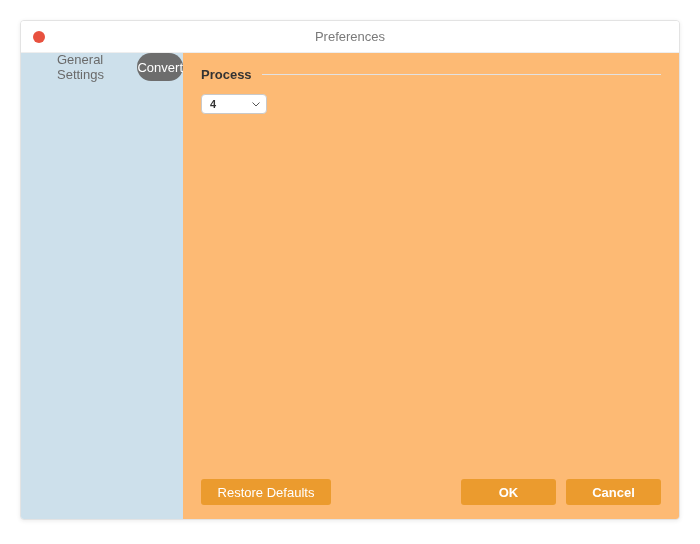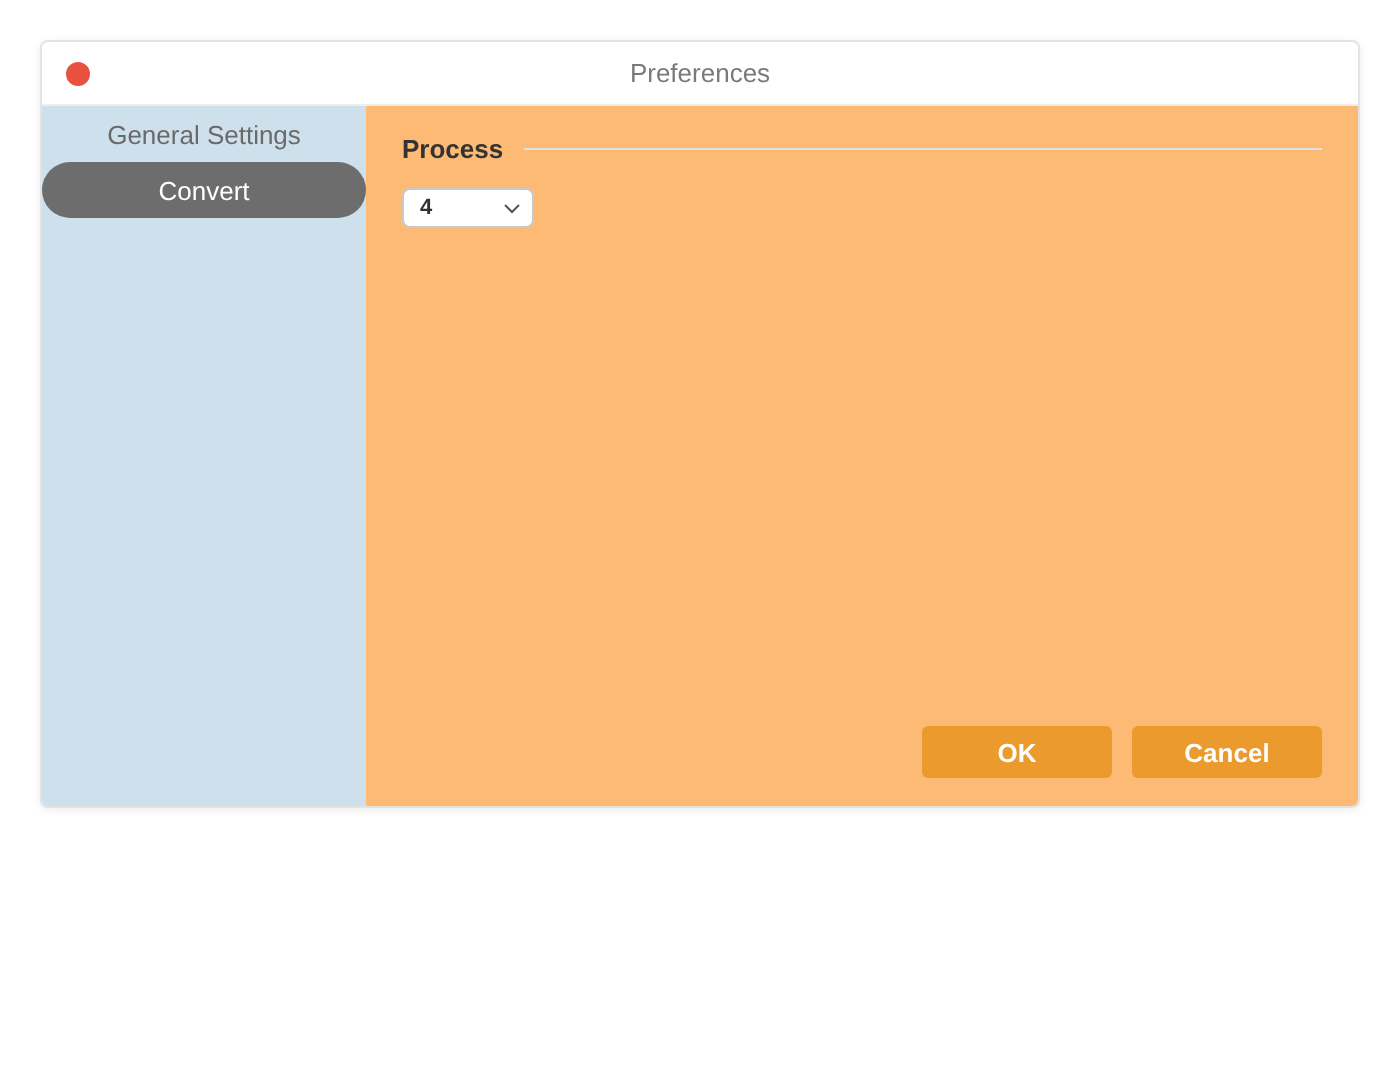--- a/index.html
+++ b/index.html
@@ -10,21 +10,21 @@
     body {
       font-family: -apple-system, BlinkMacSystemFont, "Helvetica Neue", Arial, sans-serif;
       background: #fff;
       display: flex;
       justify-content: center;
       align-items: flex-start;
       padding: 20px;
     }
     .window {
       width: 660px;
-      height: 384px;
+      height: 500px;
       border: 1px solid #e3e3e3;
       border-radius: 4px;
       box-shadow: 0 1px 4px rgba(0,0,0,0.08);
       background: #fff;
       display: flex;
       flex-direction: column;
       overflow: hidden;
     }
     .titlebar {
       position: relative;
@@ -56,21 +56,22 @@
     }
     .body {
       flex: 1;
       display: flex;
       min-height: 0;
     }
     .sidebar {
       width: 162px;
       background: #cde0eb;
       display: flex;
-      flex-direction: column;
+      flex-direction: row;
+      padding-left: 36px;
     }
     .sidebar-item {
       height: 28px;
       display: flex;
       align-items: center;
       justify-content: center;
       font-size: 13px;
       color: #6a6a6a;
       cursor: pointer;
     }
@@ -188,19 +189,20 @@
       <div class="dropdown">
         <span class="dropdown-value">4</span>
         <span class="dropdown-caret">
           <svg width="8" height="5" viewBox="0 0 8 5">
               <path d="M0.5 0.5 L4 4 L7.5 0.5" fill="none" stroke="#555" stroke-width="1"></path>
             </svg>
         </span>
       </div>
       <div class="content-area"></div>
       <div class="button-row">
+        <button class="btn btn-restore">Restore Defaults</button>
         <div class="spacer"></div>
         <button class="btn btn-ok">OK</button>
         <button class="btn btn-cancel">Cancel</button>
       </div>
     </div>
   </div>
 </div>
 
 </body></html>

